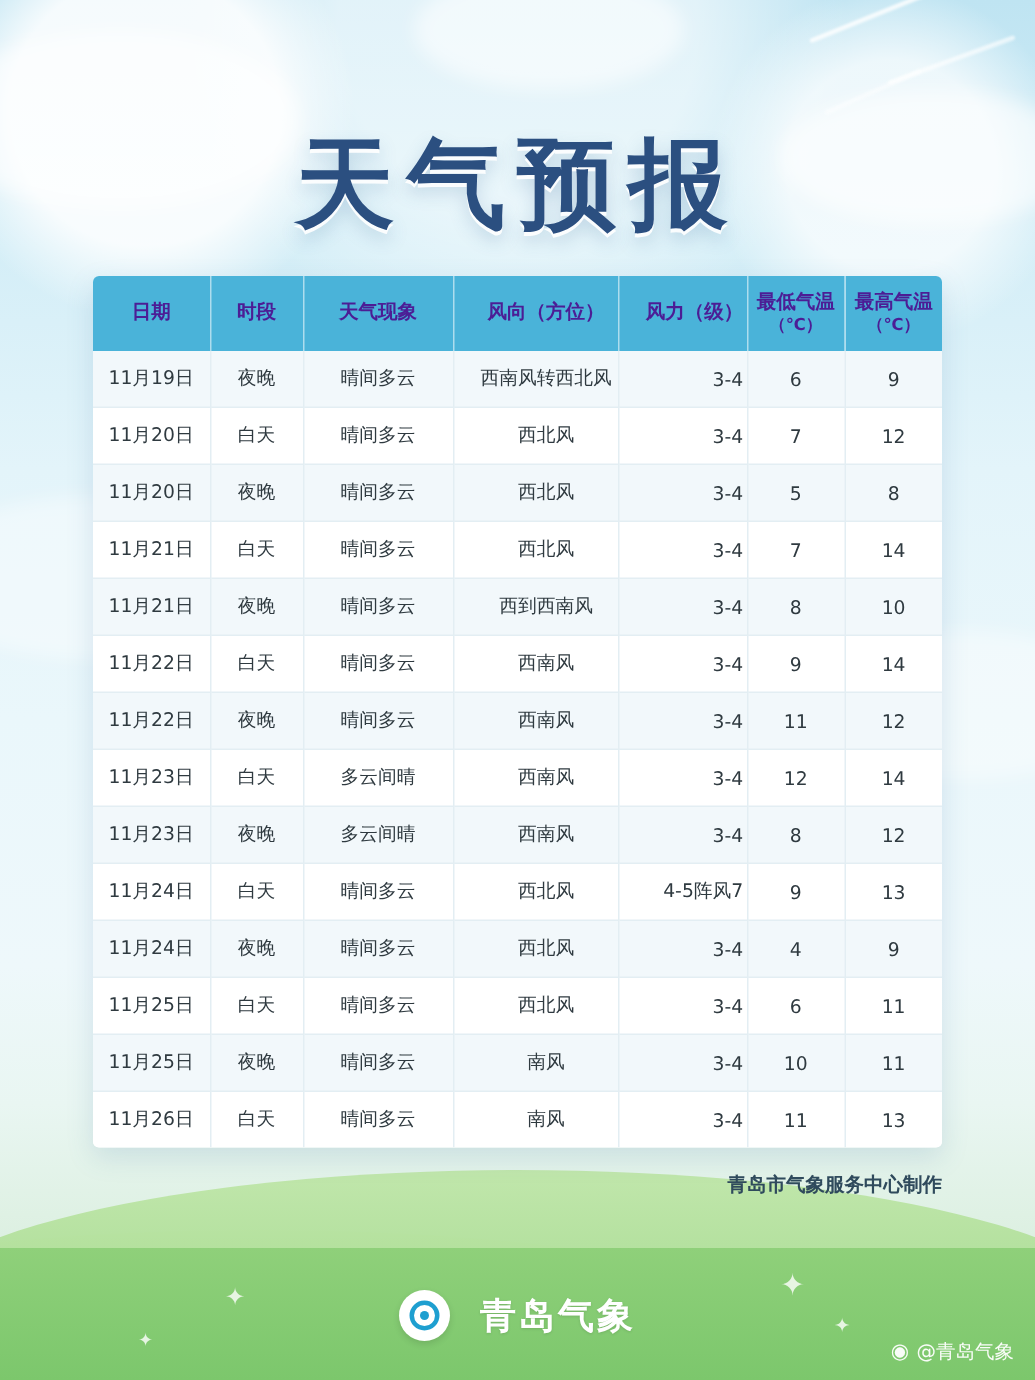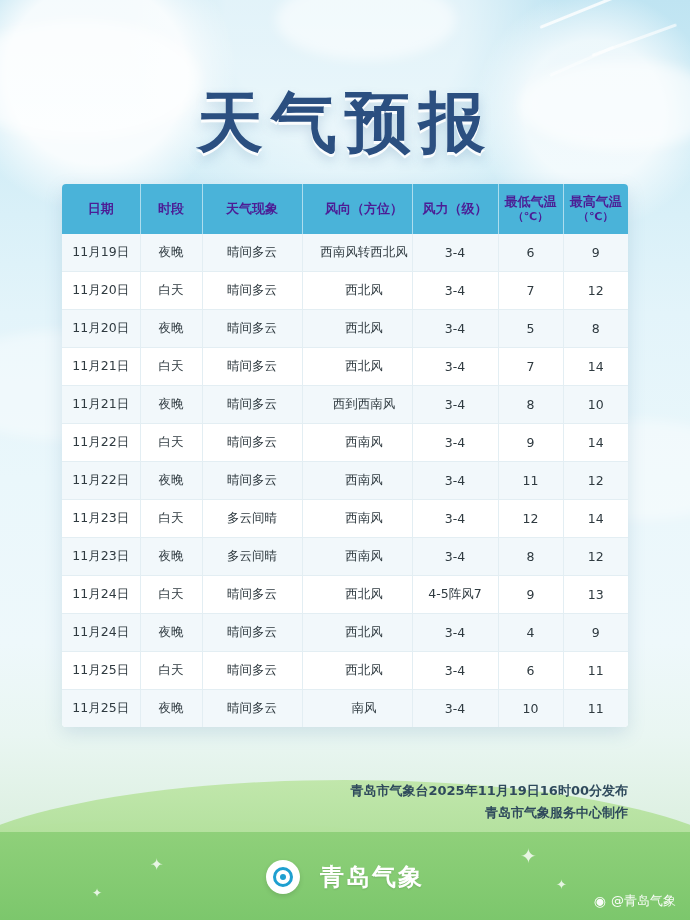--- a/index.html
+++ b/index.html
@@ -84,21 +84,21 @@
     border-right:1px solid #e3eef3;
   }
   td:last-child { border-right:none; }
   tbody tr:nth-child(odd) { background: #f2f8fb; }
   tbody tr:nth-child(even) { background: #ffffff; }
   tbody tr:last-child td { border-bottom:none; }
   .col-date { width:78px; }
   .col-period { width:62px; }
   .col-phenom { width:100px; }
   .col-winddir { width:110px;padding-left:16px; }
-  .col-windlvl { width:86px; }
+  .col-windlvl { width:86px;text-align:right; }
   .col-tmin { width:65px; }
   .col-tmax { width:65px;margin-left:40px; }
 
   .issue {
     position:absolute; right:62px; top:780px; text-align:right;
     font-size:13px; font-weight:700; color:#2f4a5c; line-height:1.7;
   }
 
   .brand {
     position:absolute; left:0; right:0; bottom:26px;
@@ -296,26 +296,34 @@
         </tr>
         <tr>
           <td class="col-date">11月25日</td>
           <td class="col-period">夜晚</td>
           <td class="col-phenom">晴间多云</td>
           <td class="col-winddir">南风</td>
           <td class="col-windlvl">3-4</td>
           <td class="col-tmin">10</td>
           <td class="col-tmax">11</td>
         </tr>
+        <tr>
+          <td class="col-date">11月26日</td>
+          <td class="col-period">白天</td>
+          <td class="col-phenom">晴间多云</td>
+          <td class="col-winddir">南风</td>
+          <td class="col-windlvl">3-4</td>
+          <td class="col-tmin">11</td>
+          <td class="col-tmax">13</td>
+        </tr>
       </tbody>
   </table>
 </div>
 
 <div class="issue">
-  <div>青岛市气象台2025年11月19日16时00分发布</div>
   <div>青岛市气象服务中心制作</div>
 </div>
 
 <div class="brand">
   <div class="brand-logo">
     <div class="eye"></div>
   </div>
   <div class="brand-name">青岛气象</div>
 </div>
 

